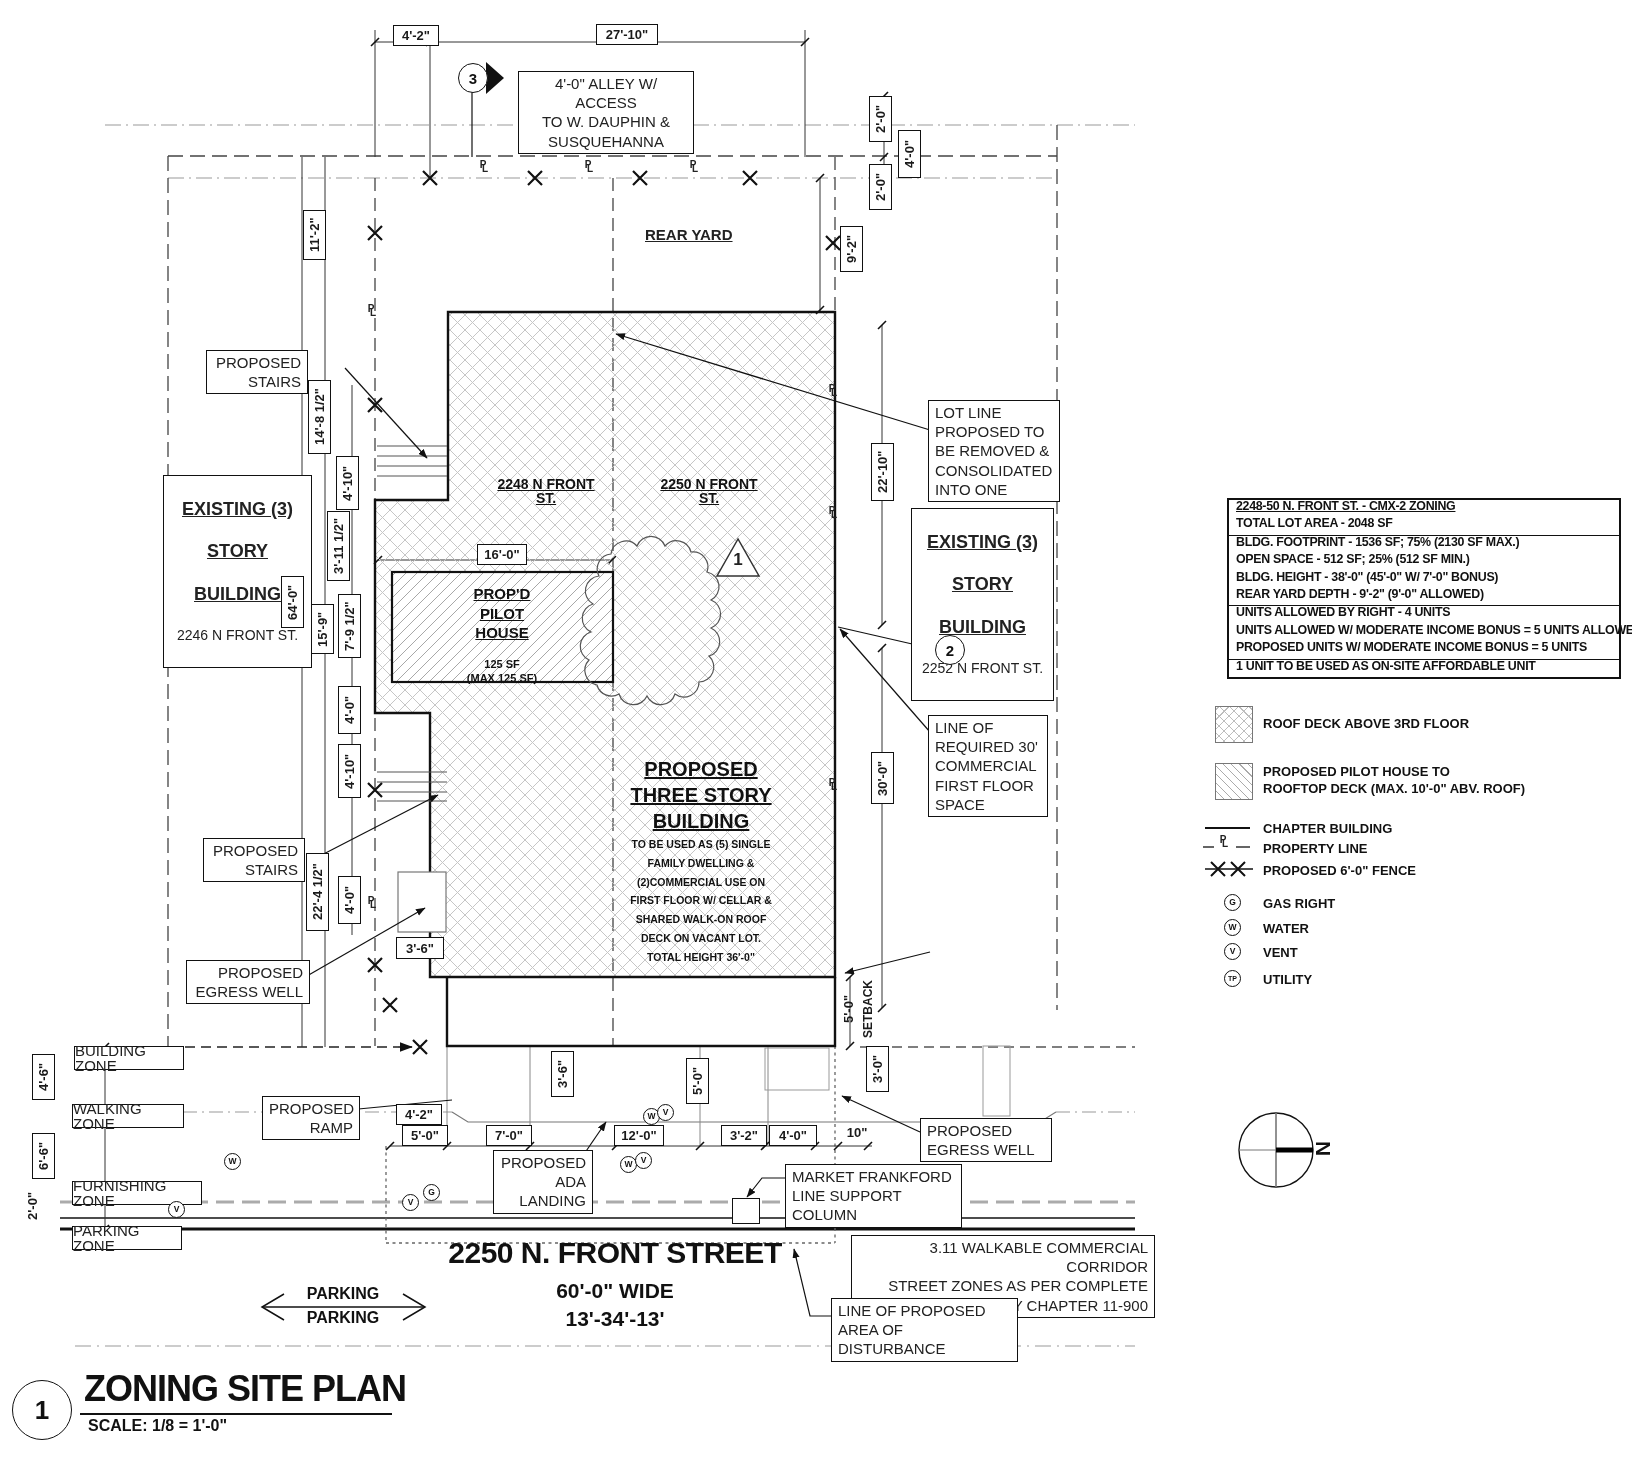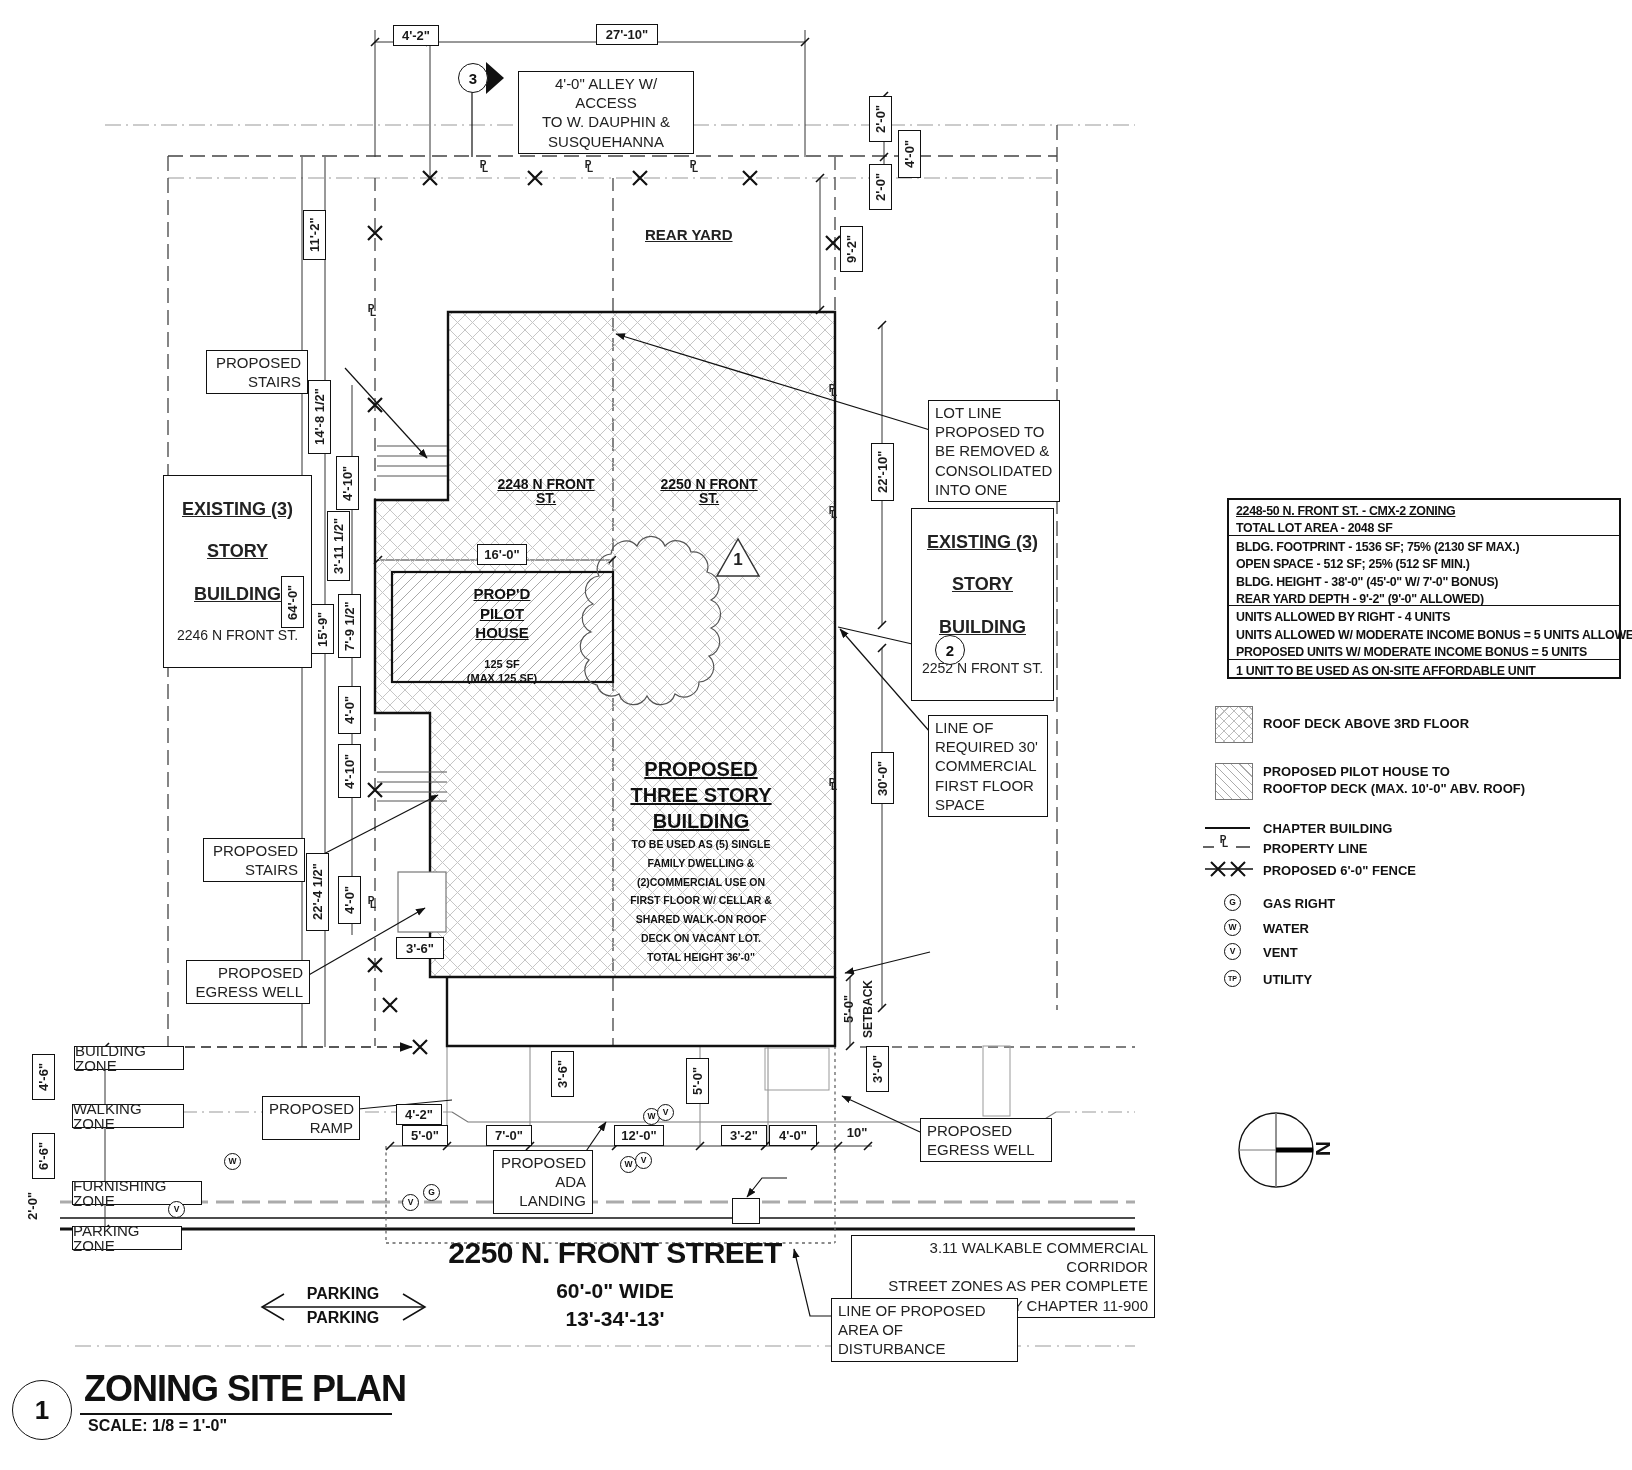--- a/index.html
+++ b/index.html
@@ -21,21 +21,21 @@
   .u{text-decoration:underline;}
   .sym{position:absolute;width:15px;height:15px;border:1.3px solid #111;border-radius:50%;background:#fff;
        font:bold 8.5px/15px "Liberation Sans",sans-serif;text-align:center;z-index:4;color:#111;}
   .sym.tp{font-size:7px;}
   .plsym{position:absolute;z-index:3;font:bold 10px/0.62 "Liberation Sans",sans-serif;text-align:center;color:#222;}
   .plsym span{display:block;}
   .plsym .l2{margin-top:-2px;margin-left:4px;}
   .mark{position:absolute;border:1.7px solid #111;border-radius:50%;background:#fff;
         display:flex;align-items:center;justify-content:center;font-weight:bold;z-index:4;color:#111;}
   .ztable{position:absolute;left:1227px;top:498px;width:390px;border:2px solid #111;background:#fff;z-index:3;}
-  .zrow{height:17.4px;display:flex;align-items:flex-end;padding:0 7px;
+  .zrow{height:17.4px;display:flex;align-items:flex-start;padding:0 7px;
         font:bold 12.4px/1 "Liberation Sans",sans-serif;letter-spacing:-0.3px;white-space:nowrap;color:#111;}
   .zrow.sep{border-top:1.7px solid #111;}
   .litem{position:absolute;z-index:3;font:bold 13px/1.3 "Liberation Sans",sans-serif;white-space:pre-line;color:#111;}
   .sw{position:absolute;width:36px;height:35px;border:1.4px solid #777;z-index:3;background:#fff;}
   .sw.x{background:repeating-linear-gradient(45deg,transparent 0 6px,#bdbdbd 6px 7px),
               repeating-linear-gradient(-45deg,transparent 0 6px,#bdbdbd 6px 7px);}
   .sw.d{background:repeating-linear-gradient(45deg,transparent 0 5px,#ababab 5px 6px);}
   .bigtitle{position:absolute;left:84px;top:1371px;font:bold 36px/1 "Liberation Sans",sans-serif;
             letter-spacing:-1px;z-index:3;color:#111;}
   .scaletxt{position:absolute;left:88px;top:1418px;font:bold 16px/1 "Liberation Sans",sans-serif;z-index:3;color:#111;}
@@ -402,20 +402,22 @@
 <div class="vdim" style="left:686px;top:1058px;height:44px;">5'-0"</div>
 <div class="dim" style="left:721px;top:1125px;width:44px;height:19px;">3'-2"</div>
 <div class="dim" style="left:769px;top:1125px;width:46px;height:19px;">4'-0"</div>
 <div class="dim nb" style="left:840px;top:1122px;width:34px;height:20px;">10"</div>
 
 <div class="note ra" style="left:493px;top:1150px;width:86px;">PROPOSED
 ADA
 LANDING</div>
 <div class="note" style="left:920px;top:1118px;width:118px;">PROPOSED
 EGRESS WELL</div>
+<div class="note" style="left:785px;top:1164px;width:163px;">MARKET FRANKFORD
+LINE SUPPORT COLUMN</div>
 <div style="position:absolute;left:732px;top:1198px;width:26px;height:24px;border:1.7px solid #111;background:#fff;z-index:3;"></div>
 <div class="note ra" style="left:851px;top:1235px;width:290px;">3.11 WALKABLE COMMERCIAL CORRIDOR
 STREET ZONES AS PER COMPLETE
 STREETS POLICY CHAPTER 11-900</div>
 <div class="note" style="left:831px;top:1298px;width:173px;">LINE OF PROPOSED
 AREA OF DISTURBANCE</div>
 
 <div class="stname">2250 N. FRONT STREET</div>
 <div class="stsub" style="top:1280px;">60'-0" WIDE</div>
 <div class="stsub" style="top:1308px;">13'-34'-13'</div>

